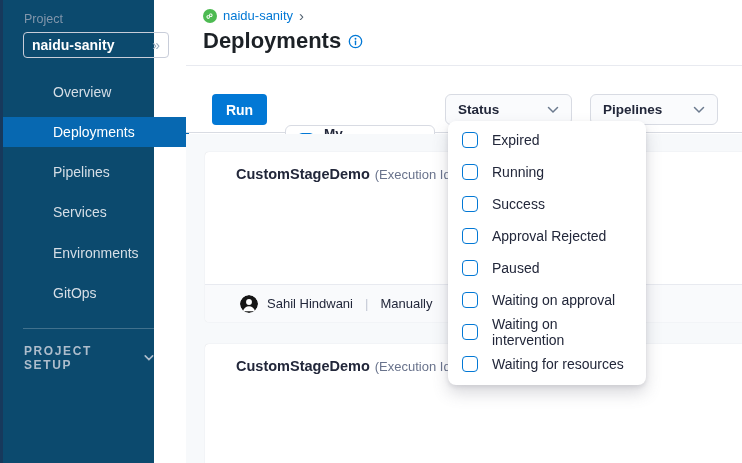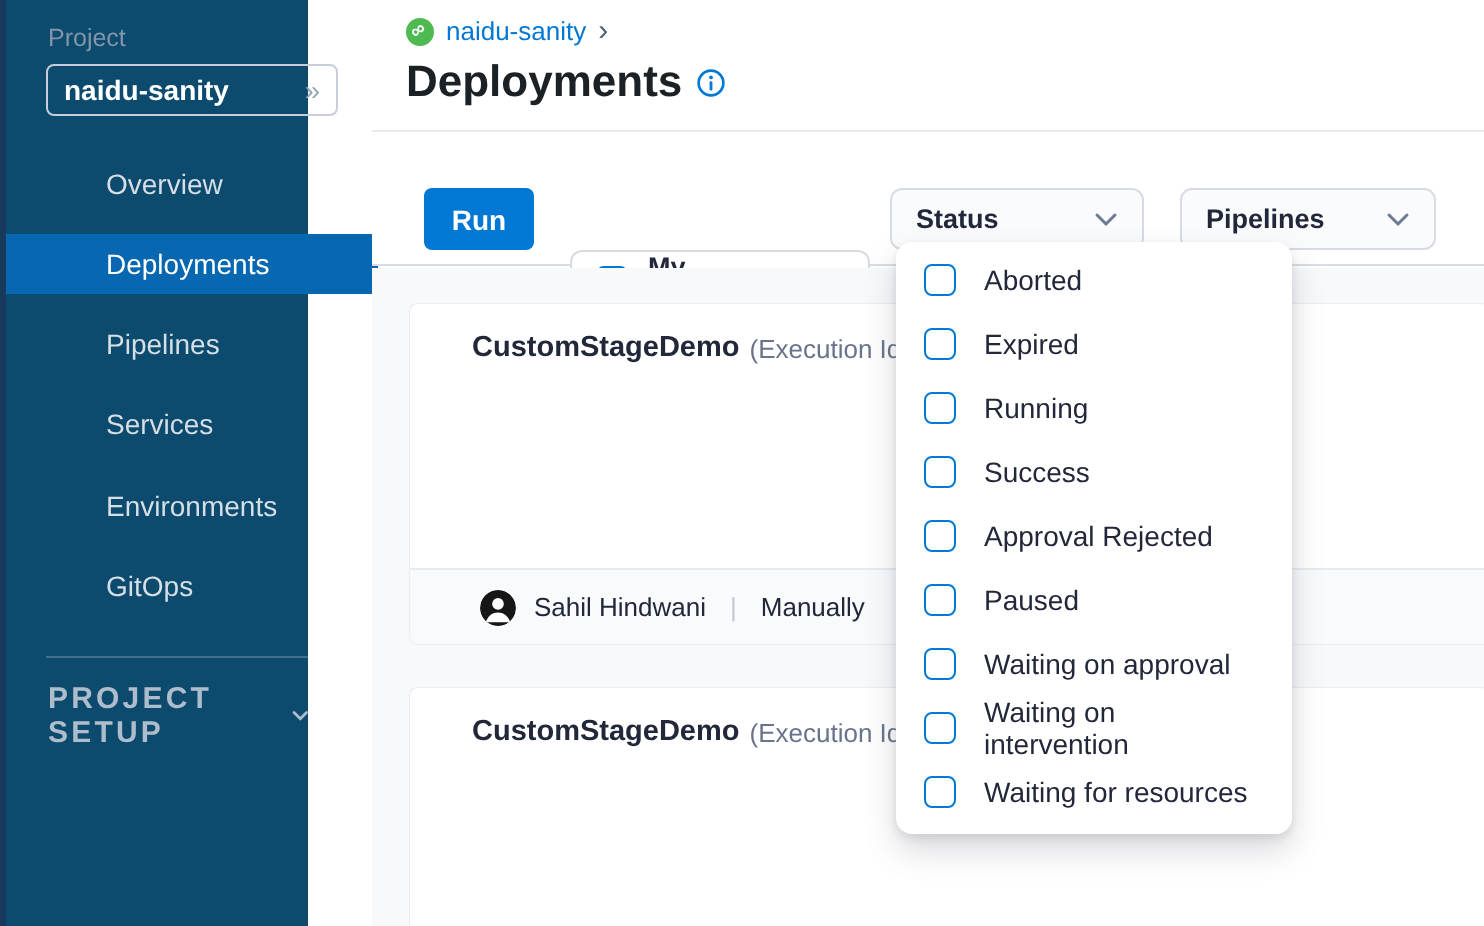--- a/index.html
+++ b/index.html
@@ -35,21 +35,21 @@
   .nav-item.active { background:#0768b1; color:#fff; }
   .nav-0{top:77px;} .nav-1{top:117px;} .nav-2{top:157px;}
   .nav-3{top:197px;} .nav-4{top:238px;} .nav-5{top:278px;}
   .side-divider {
     position:absolute; left:20px; top:328px; width:146px; height:1px;
     background:rgba(255,255,255,0.22);
   }
   .project-setup {
     position:absolute; left:21px; top:348px; height:20px;
     display:flex; align-items:center; gap:21px; cursor:pointer;
-    font-size:15px; letter-spacing:1.6px; color:#aebdcc; font-weight:bold;
+    font-size:12px; letter-spacing:1.6px; color:#aebdcc; font-weight:bold;
   }
 
   
   .main { position:absolute; left:186px; top:0; width:556px; height:463px; }
   .header {
     position:absolute; left:0; top:0; width:556px; height:133px;
     background:#fff; border-bottom:1px solid #d9dce3;
   }
   .header-rule {
     position:absolute; left:0; top:65px; width:556px; height:1px; background:#e8eaf0;
@@ -230,24 +230,20 @@
         <span class="card-name">CustomStageDemo</span>
         <span class="card-suffix">(Execution Id</span>
       </div>
     </div>
 
   </div>
 
   <div class="menu">
     <div class="menu-item">
       <span class="checkbox"></span>
-      <span>Aborted</span>
-    </div>
-    <div class="menu-item">
-      <span class="checkbox"></span>
       <span>Expired</span>
     </div>
     <div class="menu-item">
       <span class="checkbox"></span>
       <span>Running</span>
     </div>
     <div class="menu-item">
       <span class="checkbox"></span>
       <span>Success</span>
     </div>

